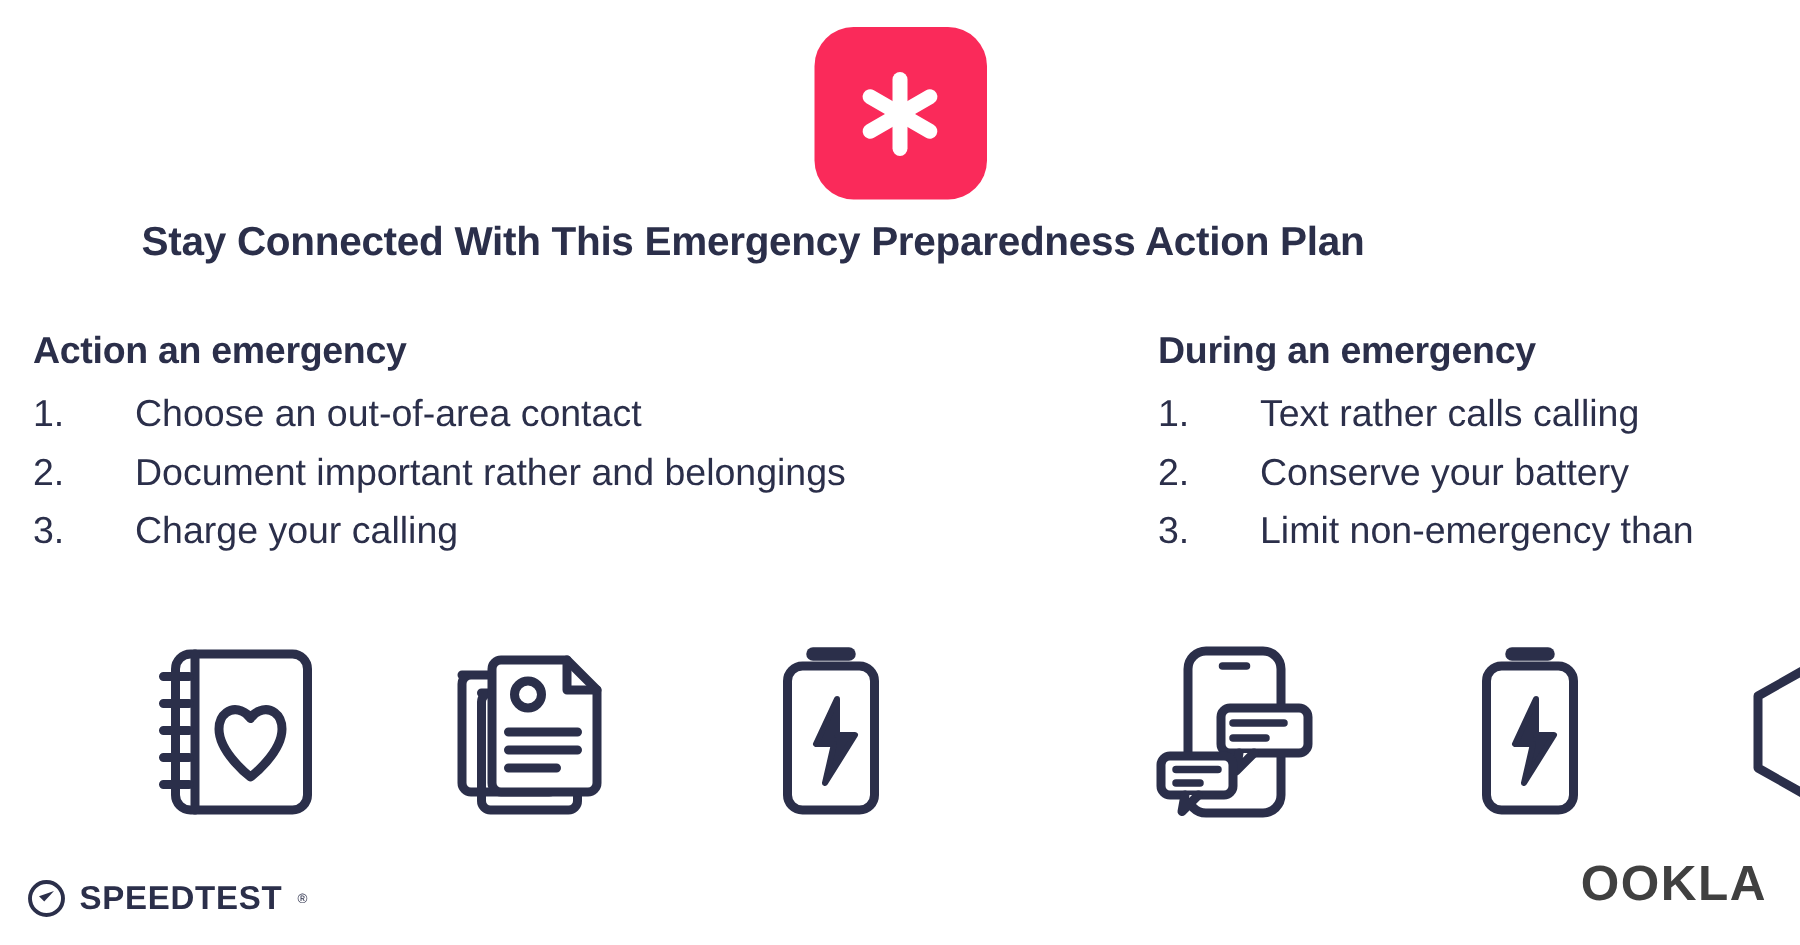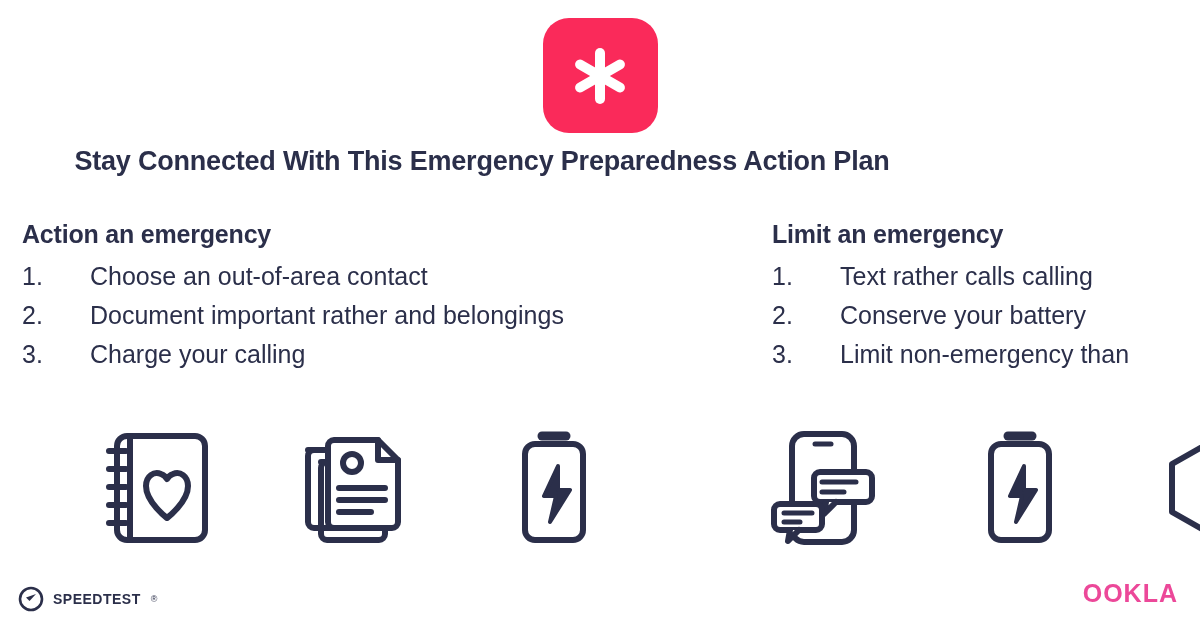--- a/index.html
+++ b/index.html
@@ -39,20 +39,21 @@
   .title {
     position: absolute;
     top: 146px;
     left: 0;
     width: 964px;
     text-align: center;
     font-size: 27px;
     font-weight: bold;
     letter-spacing: -0.2px;
     color: #2b2f4a;
+    padding-left: 20px;
   }
 
   
   .col {
     position: absolute;
     top: 220px;
   }
   .col-left { left: 22px; width: 720px; }
   .col-right { left: 772px; width: 420px; }
 
@@ -102,43 +103,43 @@
   
   .footer-left {
     position: absolute;
     left: 18px;
     bottom: 18px;
     display: flex;
     align-items: center;
     gap: 9px;
   }
   .speedtest-word {
-    font-size: 14px;
+    font-size: 22px;
     font-weight: bold;
     letter-spacing: 0.5px;
     color: #2b2f4a;
   }
   .tm {
     font-size: 9px;
     vertical-align: super;
     color: #2b2f4a;
     margin-left: 1px;
   }
   .footer-right {
     position: absolute;
     right: 22px;
     bottom: 22px;
     display: flex;
     align-items: center;
   }
   .ookla-word {
-    font-size: 25px;
+    font-size: 33px;
     font-weight: bold;
     letter-spacing: 1px;
-    color: #ec4899;
+    color: #404040;
   }
 </style>
 </head>
 <body>
 
 <div class="badge-wrap">
   <div class="badge">
     <svg width="64" height="64" viewBox="0 0 64 64">
       <g fill="#ffffff">
         <rect x="27" y="4" width="10" height="56" rx="5"></rect>
@@ -163,21 +164,21 @@
       <span class="txt">Document important rather and belongings</span>
     </li>
     <li>
       <span class="num">3.</span>
       <span class="txt">Charge your calling</span>
     </li>
   </ol>
 </div>
 
 <div class="col col-right">
-  <div class="col-heading">Limit an emergency</div>
+  <div class="col-heading">During an emergency</div>
   <ol class="steps">
     <li>
       <span class="num">1.</span>
       <span class="txt">Text rather calls calling</span>
     </li>
     <li>
       <span class="num">2.</span>
       <span class="txt">Conserve your battery</span>
     </li>
     <li>

